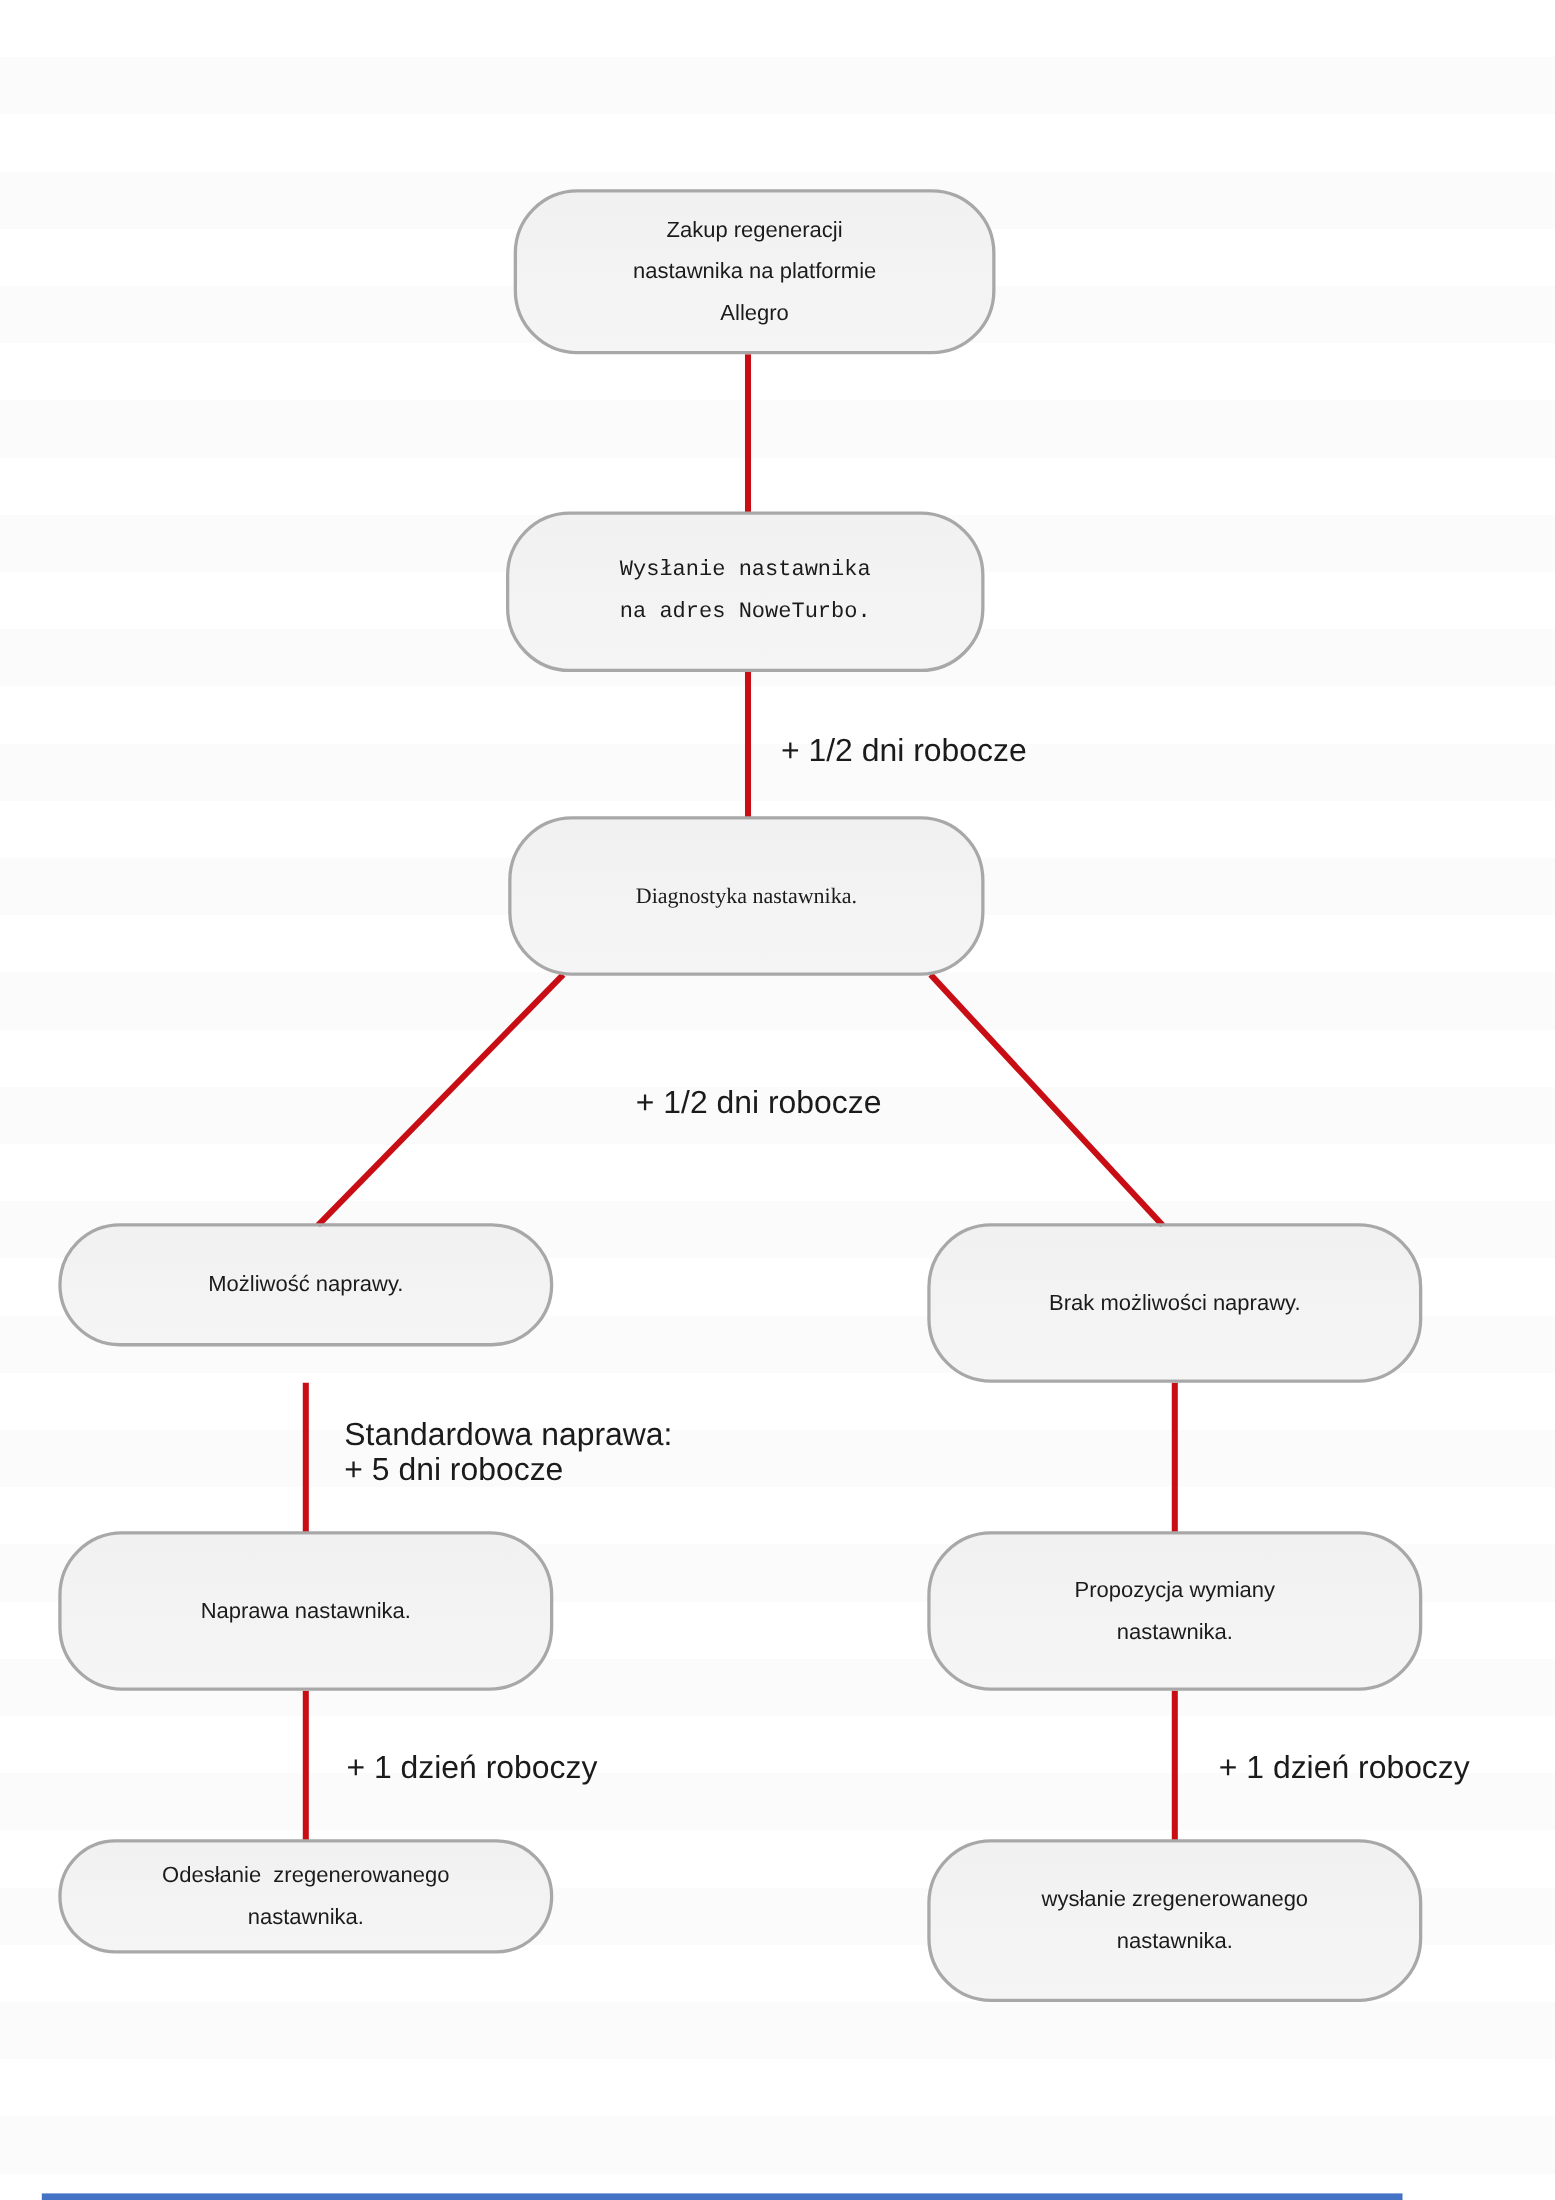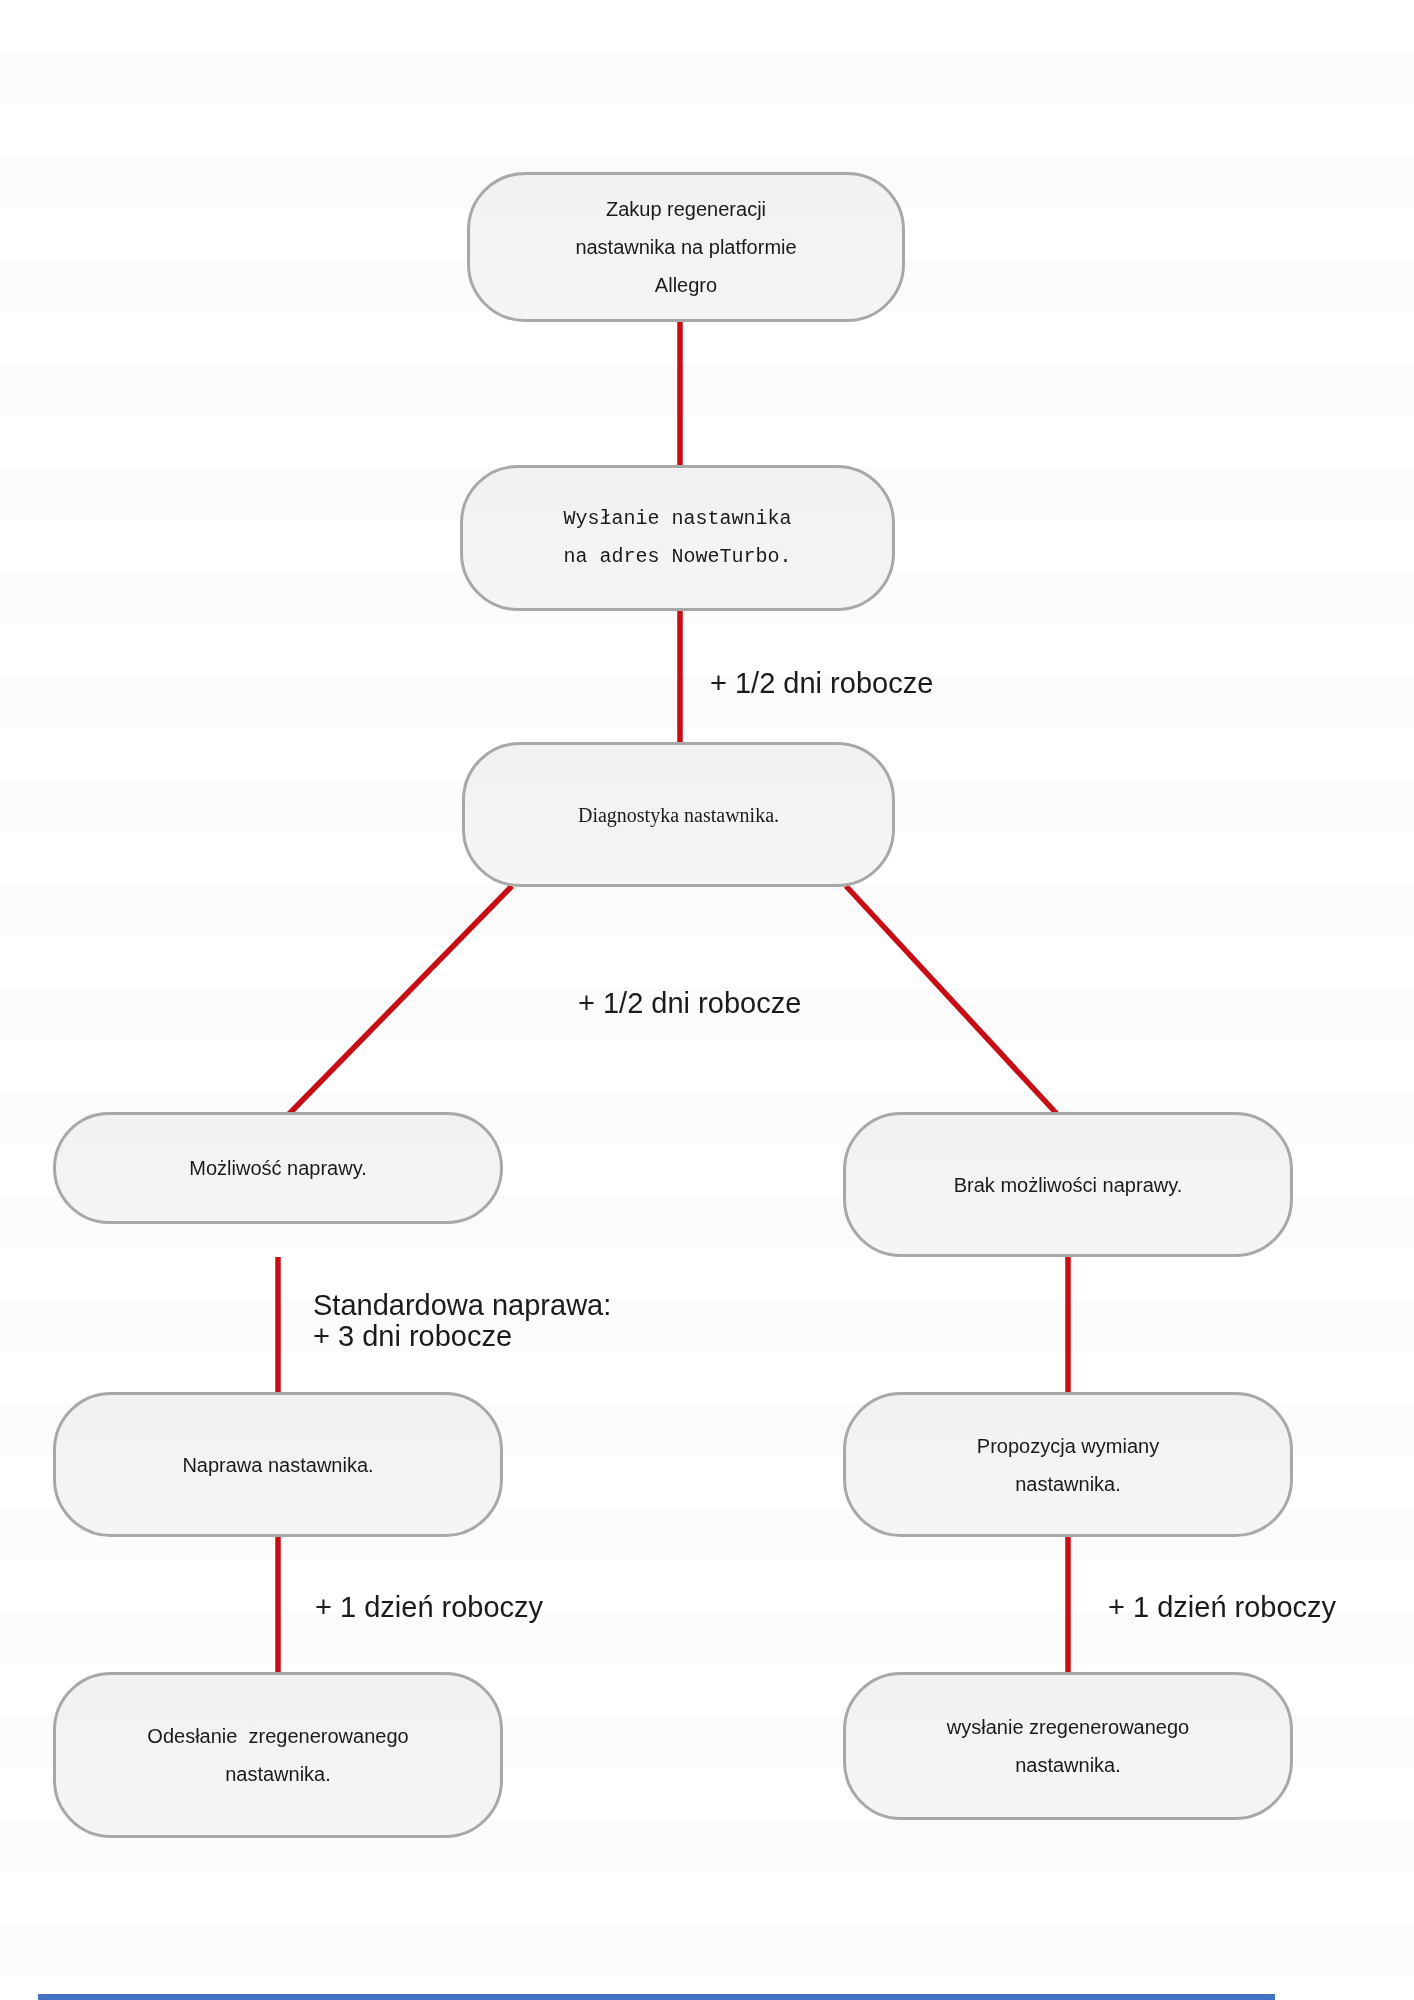--- a/index.html
+++ b/index.html
@@ -68,21 +68,21 @@
   }
 
   
   #node-zakup        { left: 467px; top: 172px;  width: 438px; height: 150px; }
   #node-wyslanie     { left: 460px; top: 465px;  width: 435px; height: 146px; font-family: Liberation Mono, monospace; }
   #node-diagnostyka  { left: 462px; top: 742px;  width: 433px; height: 145px; font-family: Liberation Serif, serif; }
   #node-mozliwosc    { left: 53px;  top: 1112px; width: 450px; height: 112px; }
   #node-brak         { left: 843px; top: 1112px; width: 450px; height: 145px; text-align: center; }
   #node-naprawa      { left: 53px;  top: 1392px; width: 450px; height: 145px; }
   #node-propozycja   { left: 843px; top: 1392px; width: 450px; height: 145px; }
-  #node-odeslanie    { left: 53px;  top: 1672px; width: 450px; height: 166px; }
+  #node-odeslanie    { left: 53px;  top: 1672px; width: 450px; height: 104px; }
   #node-wyslanie-2   { left: 843px; top: 1672px; width: 450px; height: 148px; }
 
   
   #label-ship-time      { left: 710px;  top: 668px; }
   #label-diag-time      { left: 578px;  top: 988px; }
   #label-standard-rep   { left: 313px;  top: 1290px; }
   #label-return-left    { left: 315px;  top: 1592px; }
   #label-return-right   { left: 1108px; top: 1592px; }
 </style>
 </head>
@@ -123,21 +123,21 @@
 nastawnika.</div>
 
   <div class="node" id="node-wyslanie-2">wysłanie zregenerowanego
 nastawnika.</div>
 
   <div class="edge-label" id="label-ship-time">+ 1/2 dni robocze</div>
 
   <div class="edge-label" id="label-diag-time">+ 1/2 dni robocze</div>
 
   <div class="edge-label" id="label-standard-rep">Standardowa naprawa:
-+ 3 dni robocze</div>
++ 5 dni robocze</div>
 
   <div class="edge-label" id="label-return-left">+ 1 dzień roboczy</div>
 
   <div class="edge-label" id="label-return-right">+ 1 dzień roboczy</div>
 
   <div class="bottom-line"></div>
 
 </div>
 
 </body></html>

